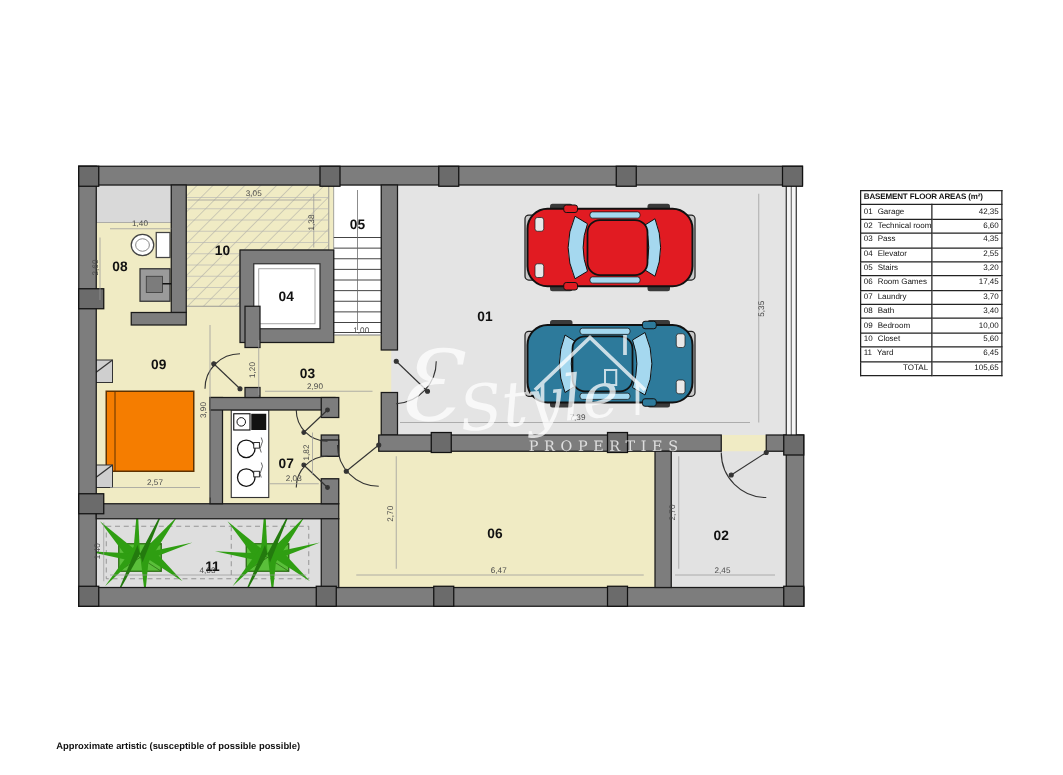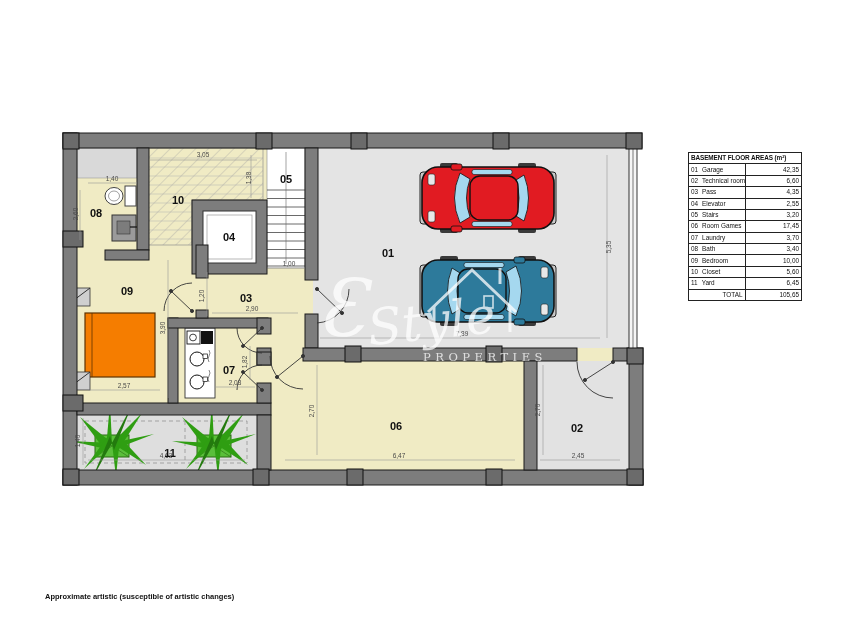--- a/index.html
+++ b/index.html
@@ -361,15 +361,15 @@
         </tr>
       </tbody>
   <tfoot>
     <tr>
       <td class="tlabel">TOTAL</td>
       <td class="val">105,65</td>
     </tr>
   </tfoot>
 </table>
 
-<div class="footer-note">Approximate artistic (susceptible of artistic changes)</div>
+<div class="footer-note">Approximate artistic (susceptible of possible possible)</div>
 
 </div>
 
 </body></html>

